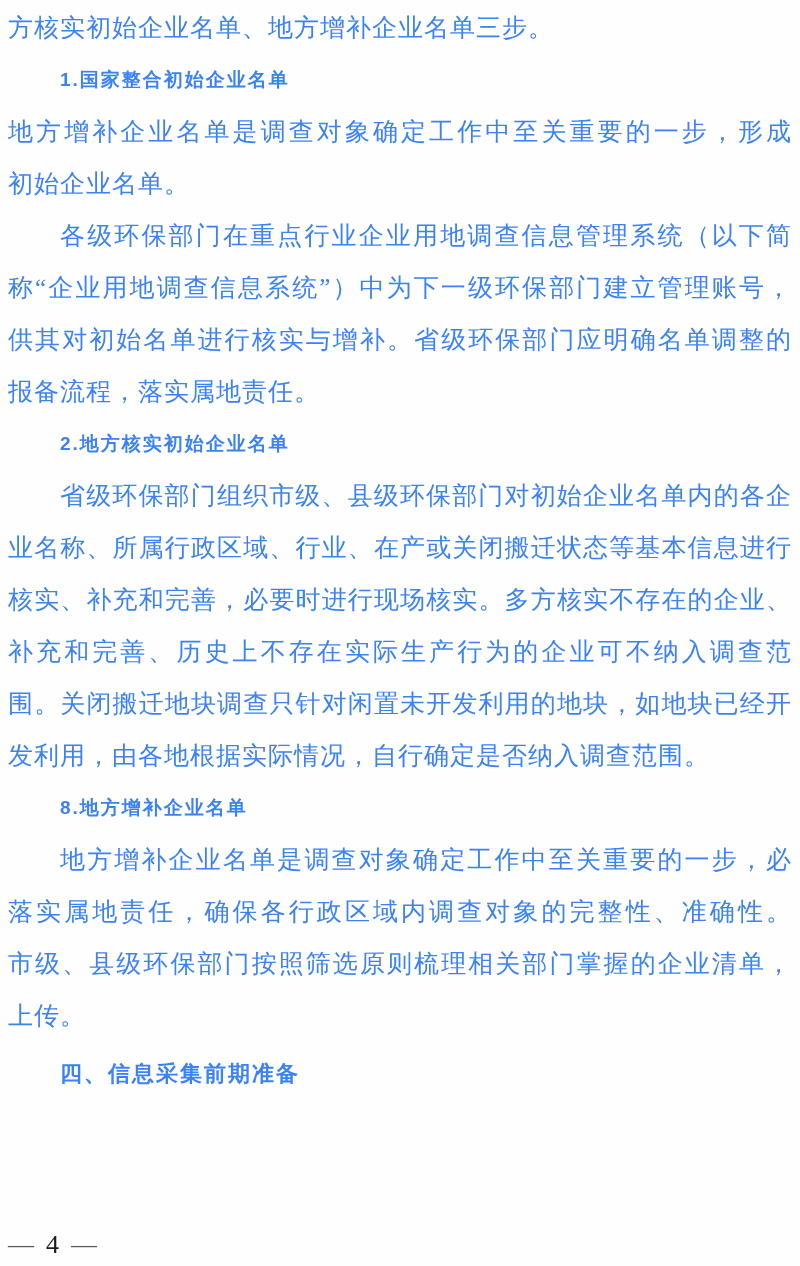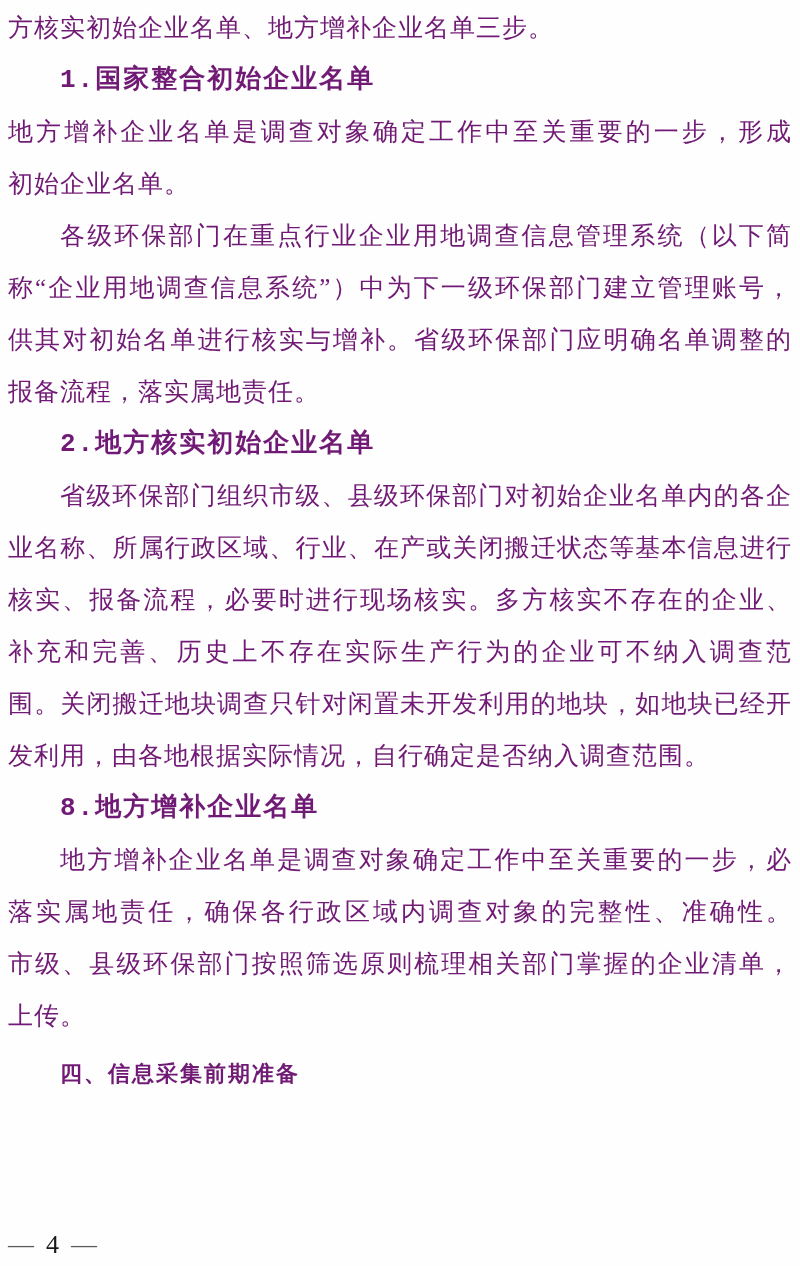--- a/index.html
+++ b/index.html
@@ -25,34 +25,34 @@
     top: 2px;
     left: 8px;
     right: 8px;
   }
   .line {
     height: 52px;
     line-height: 52px;
     font-size: 25px;
     letter-spacing: 1px;
     white-space: nowrap;
-    color: #701a75;
+    color: #3b82f6;
   }
   .line.justify {
     white-space: normal;
     text-align: justify;
     text-align-last: justify;
   }
   .line.indent {
     text-indent: 52px;
   }
   .line.heading {
-    font-family: Liberation Mono, monospace;
+    font-family: Liberation Sans, sans-serif;
     font-weight: bold;
-    font-size: 26px;
+    font-size: 19px;
     letter-spacing: 2px;
   }
   .line.heading-major {
     font-family: "Liberation Sans", "DejaVu Sans", sans-serif;
     font-weight: bold;
     font-size: 22px;
     letter-spacing: 2px;
     margin-top: 6px;
   }
   .footer {
@@ -81,21 +81,21 @@
       <div class="line heading indent">1.国家整合初始企业名单</div>
       <div class="line justify">地方增补企业名单是调查对象确定工作中至关重要的一步，形成</div>
       <div class="line">初始企业名单。</div>
       <div class="line indent justify">各级环保部门在重点行业企业用地调查信息管理系统（以下简</div>
       <div class="line justify">称“企业用地调查信息系统”）中为下一级环保部门建立管理账号，</div>
       <div class="line justify">供其对初始名单进行核实与增补。省级环保部门应明确名单调整的</div>
       <div class="line">报备流程，落实属地责任。</div>
       <div class="line heading indent">2.地方核实初始企业名单</div>
       <div class="line indent justify">省级环保部门组织市级、县级环保部门对初始企业名单内的各企</div>
       <div class="line justify">业名称、所属行政区域、行业、在产或关闭搬迁状态等基本信息进行</div>
-      <div class="line justify">核实、报备流程，必要时进行现场核实。多方核实不存在的企业、</div>
+      <div class="line justify">核实、补充和完善，必要时进行现场核实。多方核实不存在的企业、</div>
       <div class="line justify">补充和完善、历史上不存在实际生产行为的企业可不纳入调查范</div>
       <div class="line justify">围。关闭搬迁地块调查只针对闲置未开发利用的地块，如地块已经开</div>
       <div class="line">发利用，由各地根据实际情况，自行确定是否纳入调查范围。</div>
       <div class="line heading indent">8.地方增补企业名单</div>
       <div class="line indent justify">地方增补企业名单是调查对象确定工作中至关重要的一步，必</div>
       <div class="line justify">落实属地责任，确保各行政区域内调查对象的完整性、准确性。</div>
       <div class="line justify">市级、县级环保部门按照筛选原则梳理相关部门掌握的企业清单，</div>
       <div class="line">上传。</div>
       <div class="line heading-major indent">四、信息采集前期准备</div>
     </div>

